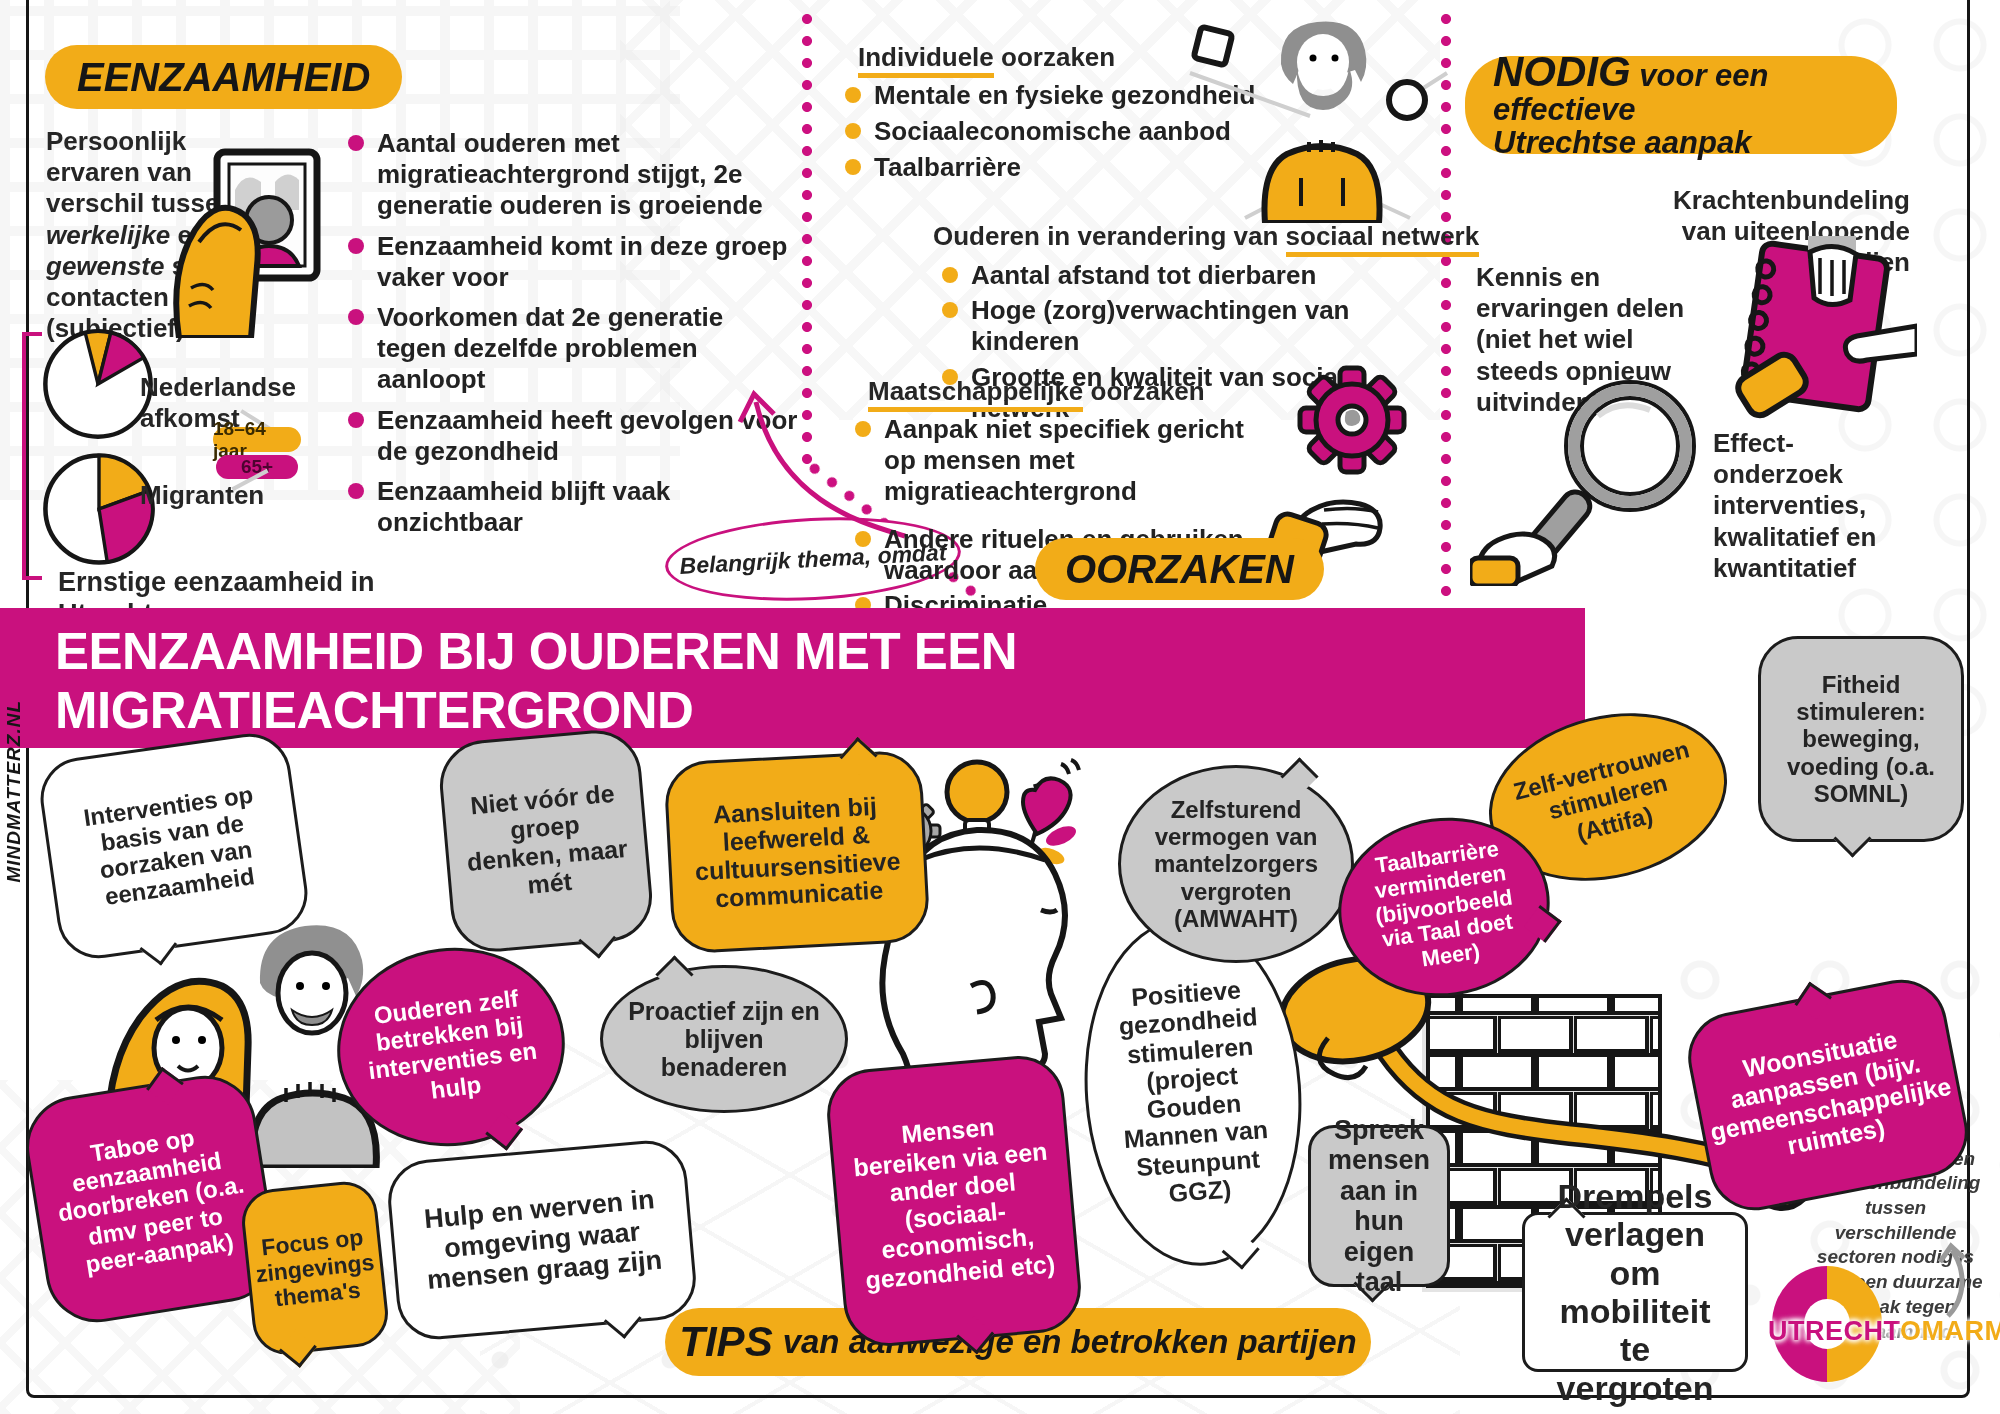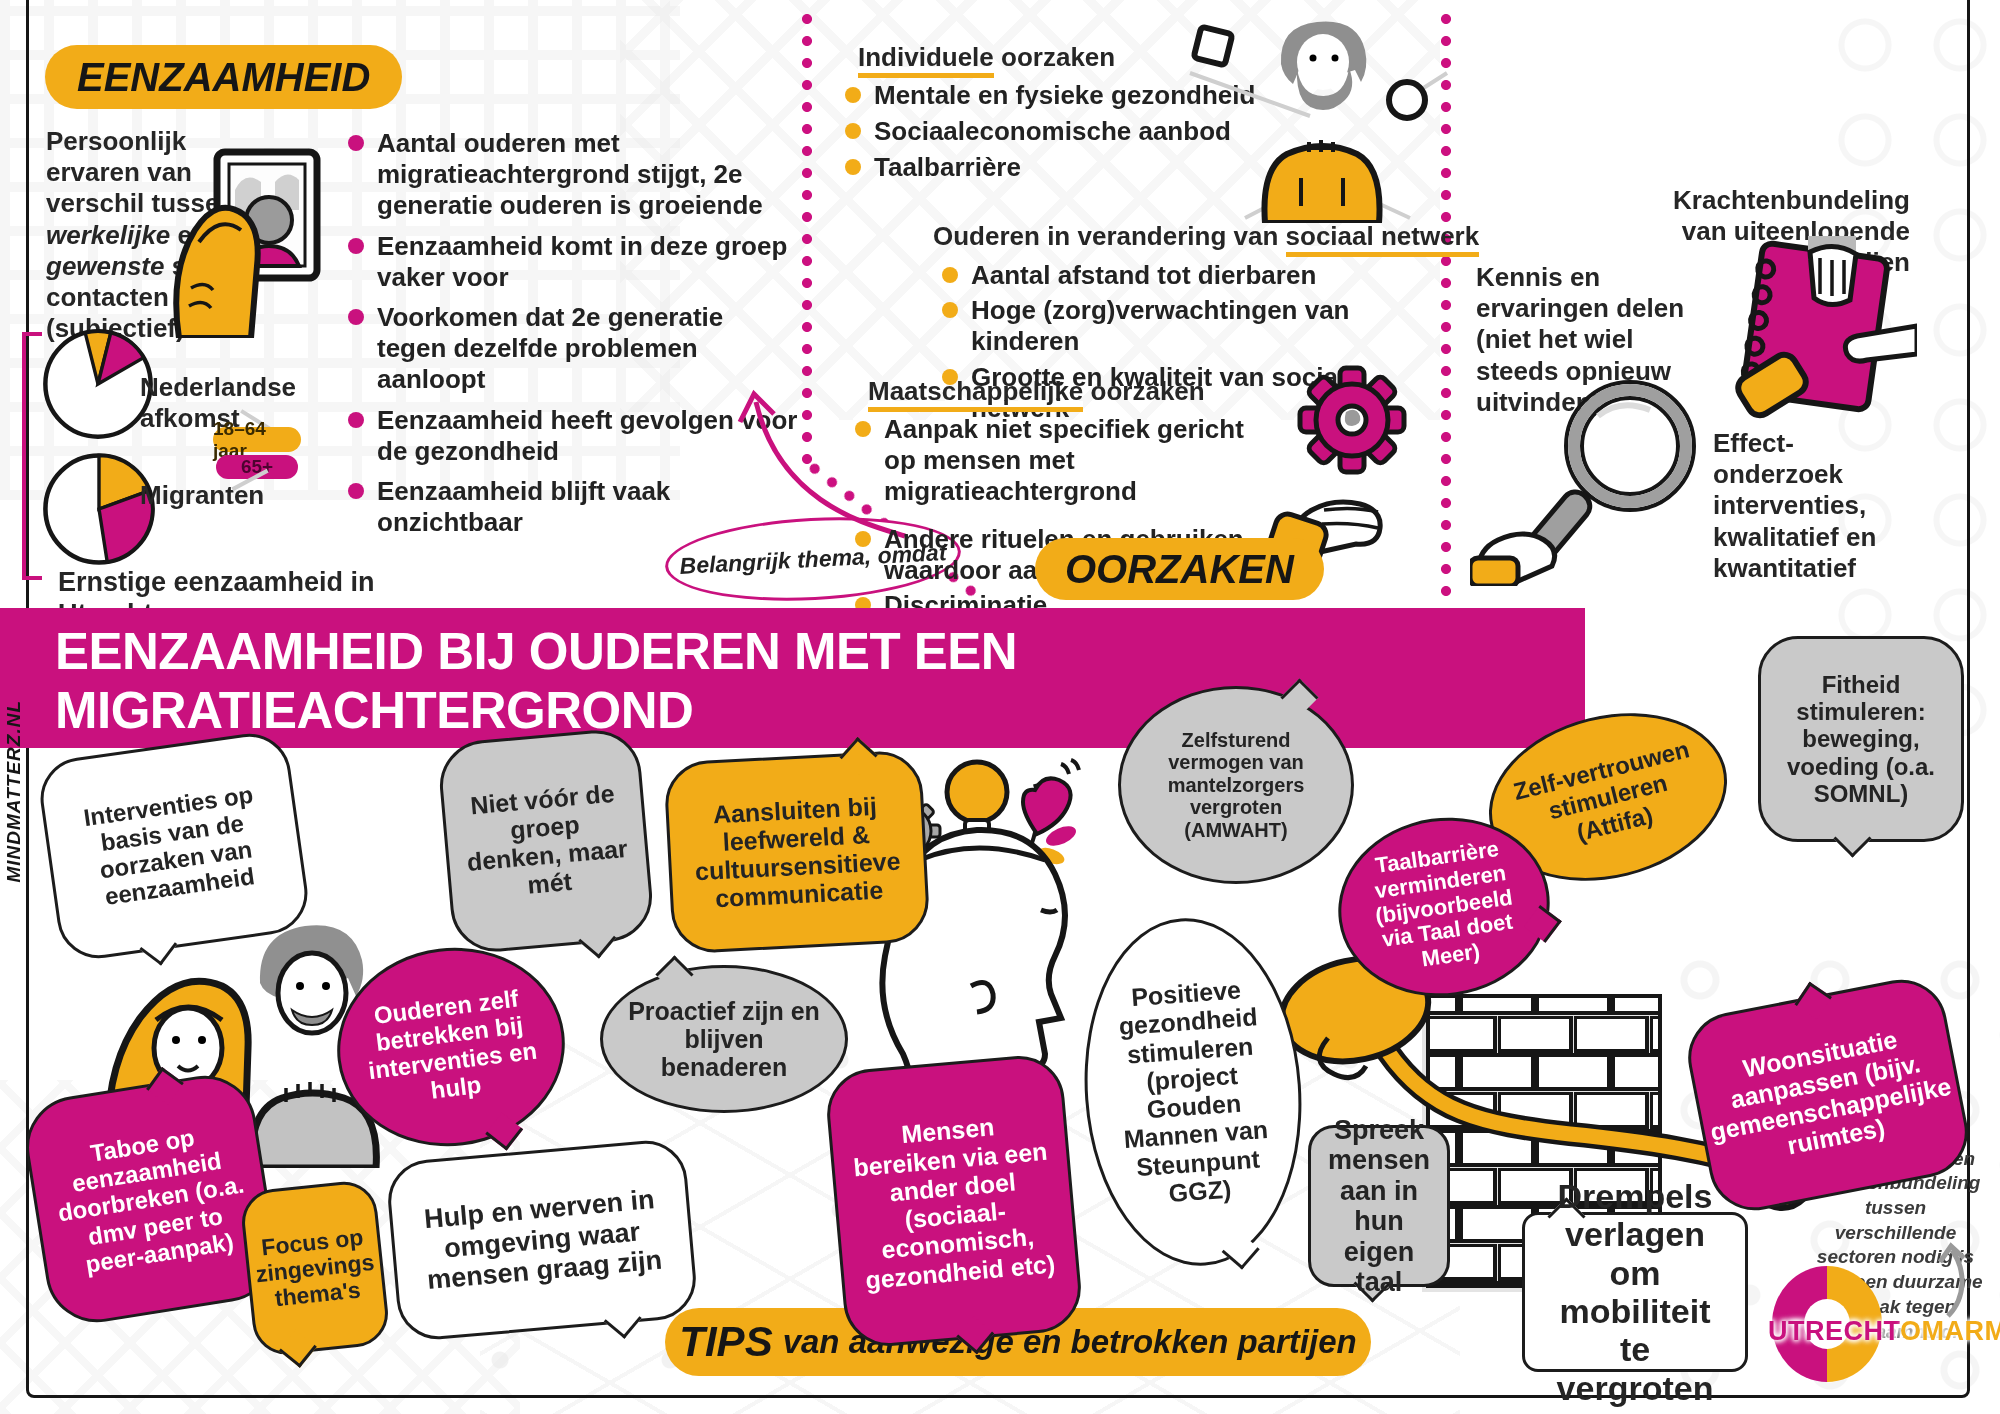--- a/index.html
+++ b/index.html
@@ -243,20 +243,24 @@
     <path d="M84 52 q10 -6 14 4 q2 8 -8 10 q-10 0 -6 -14z" fill="#9a9a9a"></path>
     <path d="M34 200 q-10 -36 16 -50 q22 -12 48 -6 q22 6 20 24 q-2 18 -24 16 l-36 8 q-14 4 -24 8z" fill="#fff" stroke="#161616" stroke-width="5"></path>
     <path d="M62 150 q30 -4 54 2 M60 164 q30 -2 56 4" stroke="#161616" stroke-width="3.5" fill="none"></path>
     <rect x="10" y="158" width="52" height="42" rx="12" fill="#f2ac18" stroke="#161616" stroke-width="5" transform="rotate(18 36 179)"></rect>
   </svg>
 
   <div class="abs badge" style="left:1035px;top:538px;height:62px;padding:0 30px;font-size:40px;border-radius:32px;">
     <span>OORZAKEN</span>
   </div>
 
+  <div class="abs badge" style="left:1465px;top:56px;width:432px;height:98px;border-radius:46px;flex-direction:column;align-items:flex-start;padding:0 28px;box-sizing:border-box;justify-content:center;">
+    <div style="line-height:1.05;"><span style="font-size:42px;">NODIG</span><span style="font-size:31px;"> voor een effectieve</span></div>
+    <div style="font-size:31px;line-height:1.1;">Utrechtse aanpak</div>
+  </div>
 
   <div class="abs txt" style="left:1660px;top:185px;width:250px;text-align:right;">Krachtenbundeling van uiteenlopende partijen</div>
 
   <svg class="abs ill" style="left:1712px;top:236px;" width="205" height="190" viewBox="0 0 205 190">
     <g transform="rotate(8 100 92)">
       <rect x="40" y="14" width="126" height="152" rx="10" fill="#c9117e" stroke="#161616" stroke-width="6"></rect>
       <circle cx="46" cy="40" r="8" fill="none" stroke="#161616" stroke-width="5"></circle>
       <circle cx="46" cy="66" r="8" fill="none" stroke="#161616" stroke-width="5"></circle>
       <circle cx="46" cy="92" r="8" fill="none" stroke="#161616" stroke-width="5"></circle>
       <circle cx="46" cy="118" r="8" fill="none" stroke="#161616" stroke-width="5"></circle>
@@ -391,21 +395,21 @@
   <div class="bubble b-pink" style="left:835px;top:1062px;width:238px;height:278px;border-radius:46px;transform:rotate(-5deg);font-size:25px;">
     <span class="tail t-down" style="bottom:-13px;left:112px;"></span>
     <span>Mensen bereiken via een ander doel (sociaal-economisch, gezondheid etc)</span>
   </div>
 
   <div class="bubble b-white" style="left:1085px;top:918px;width:216px;height:348px;border-radius:50%;transform:rotate(-4deg);font-size:25px;padding:26px;">
     <span class="tail t-down" style="bottom:-4px;right:55px;"></span>
     <span>Positieve gezondheid stimuleren (project Gouden Mannen van Steunpunt GGZ)</span>
   </div>
 
-  <div class="bubble b-gray" style="left:1118px;top:686px;width:236px;height:198px;border-radius:50%;font-size:20px;text-align:center;">
+  <div class="bubble b-gray" style="left:1118px;top:765px;width:236px;height:198px;border-radius:50%;font-size:24px;text-align:center;">
     <span class="tail t-up" style="top:-5px;right:38px;"></span>
     <span>Zelfsturend vermogen van mantelzorgers vergroten (AMWAHT)</span>
   </div>
 
   <div class="bubble b-yellow" style="left:1487px;top:716px;width:242px;height:162px;border-radius:50%;transform:rotate(-14deg);font-size:24px;">
     <span class="tail t-left" style="left:-7px;bottom:32px;"></span>
     <span>Zelf-vertrouwen stimuleren (Attifa)</span>
   </div>
 
   <div class="bubble b-pink" style="left:1338px;top:818px;width:212px;height:178px;border-radius:50%;transform:rotate(-8deg);font-size:22px;">

